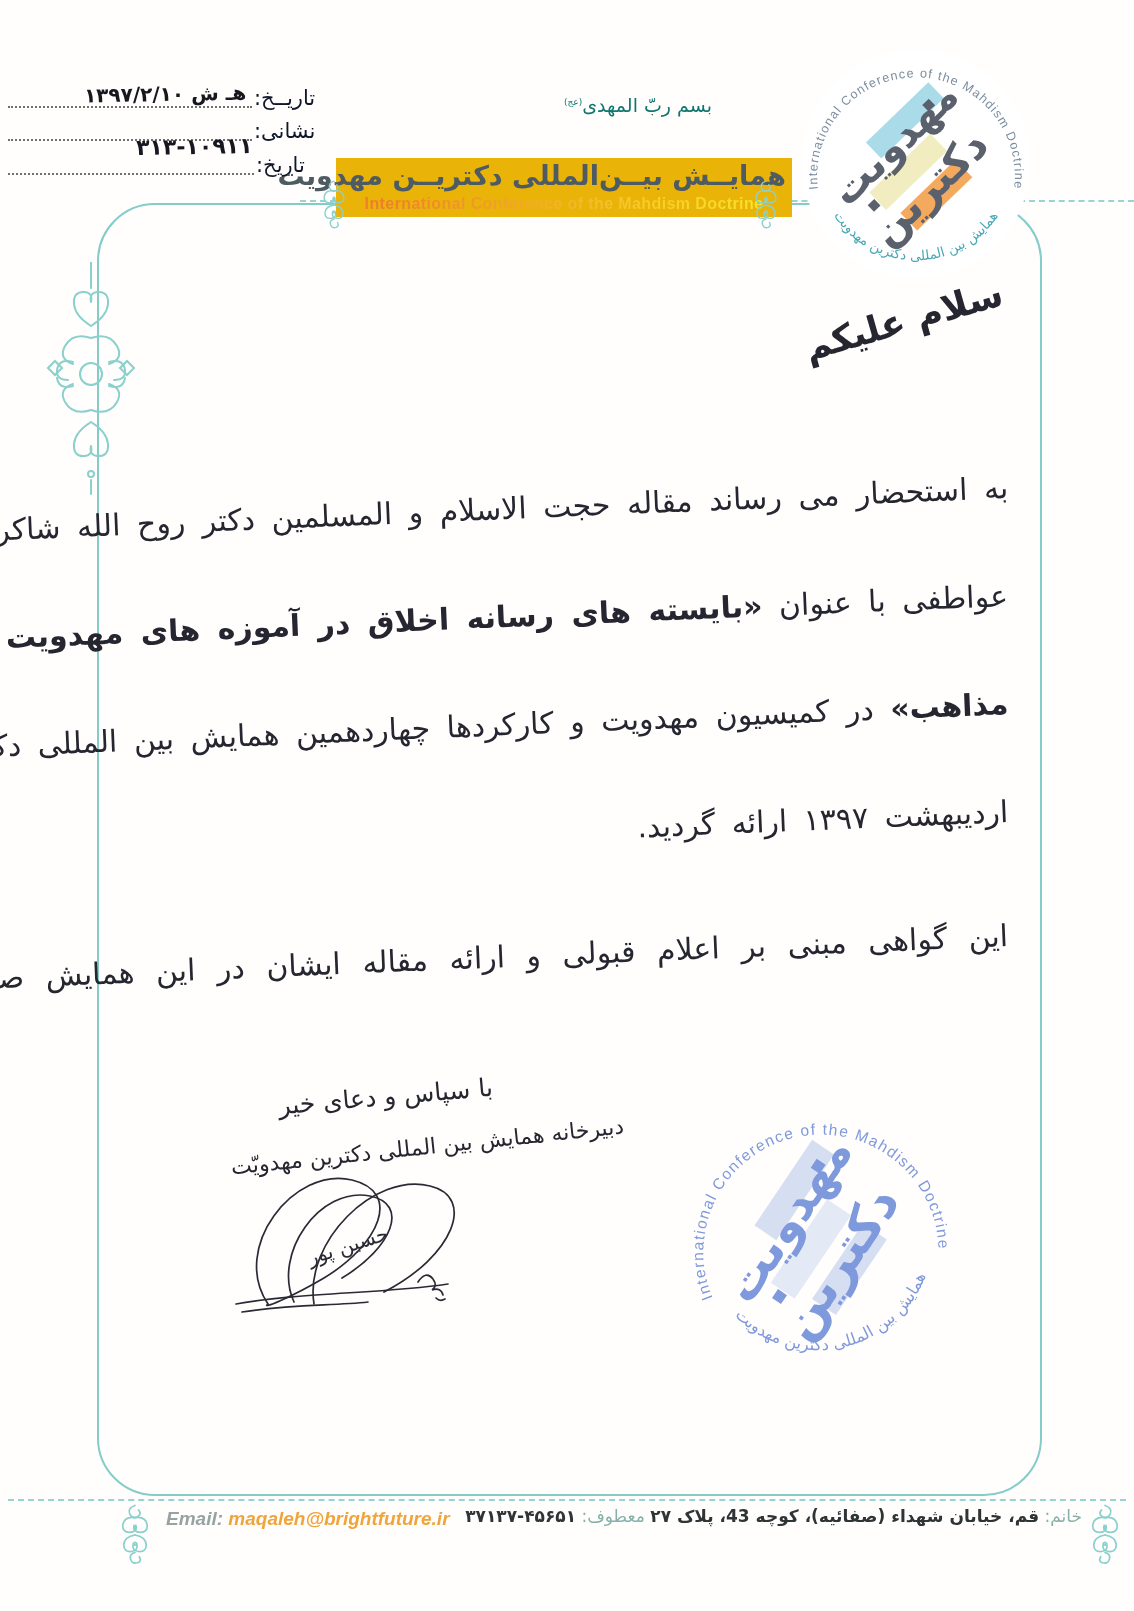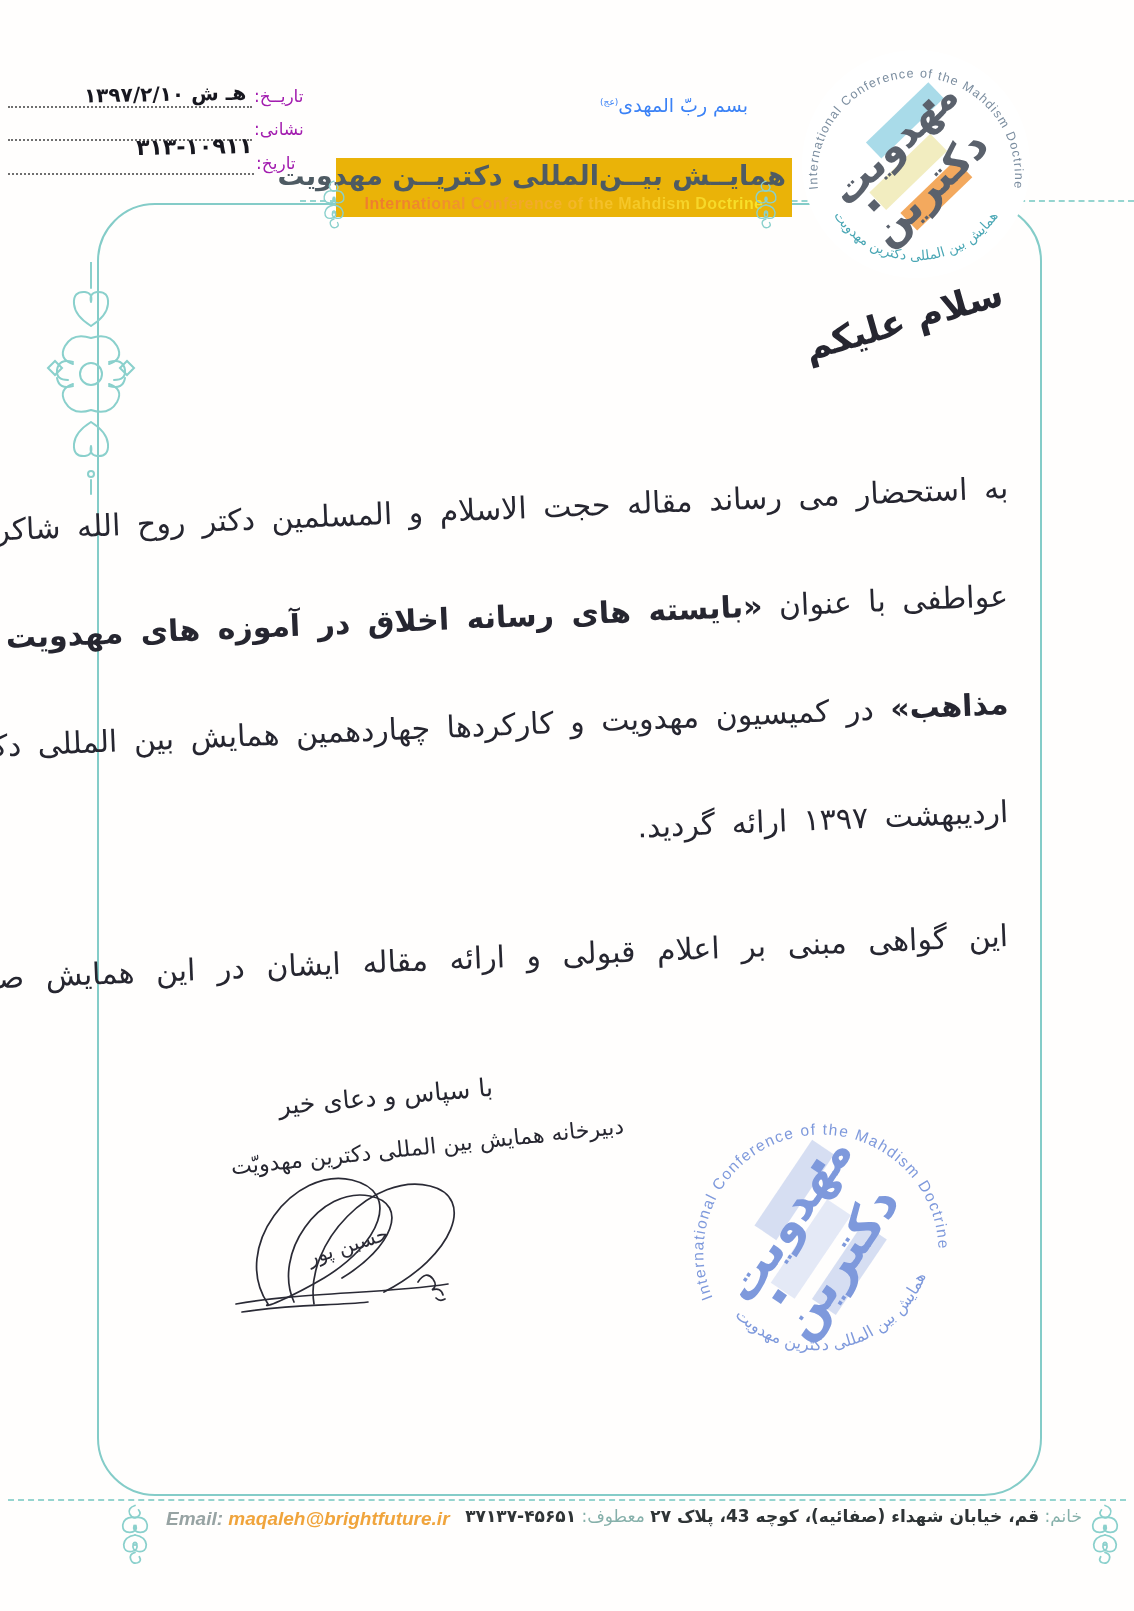--- a/index.html
+++ b/index.html
@@ -3,24 +3,24 @@
 <meta charset="utf-8">
 <style>
   html,body{margin:0;padding:0;}
   body{background:#e8e8e8;font-family:"DejaVu Sans",sans-serif;}
   .page{position:relative;width:1134px;height:1611px;background:#fffefd;overflow:hidden;margin:0 auto;}
   .abs{position:absolute;}
   .fa{font-family:"DejaVu Sans",sans-serif;direction:rtl;}
   .en{font-family:"Liberation Sans",sans-serif;}
   
   .dotline{border-bottom:2px dotted #6f6f6f;height:0;z-index:2;}
-  .meta-label{font-size:17px;color:#a21caf;z-index:3;white-space:nowrap;}
+  .meta-label{font-size:21px;color:#0f172a;z-index:3;white-space:nowrap;}
   .meta-value{font-size:20px;font-weight:bold;color:#17171f;z-index:3;white-space:nowrap;direction:ltr;transform:rotate(-1deg);}
   
-  .bismillah{font-size:19px;color:#3b82f6;text-align:right;width:220px;z-index:3;}
+  .bismillah{font-size:19px;color:#0f766e;text-align:center;width:220px;z-index:3;}
   .bismillah sup{font-size:9px;}
   .title-block{width:444px;text-align:center;background:#eab308;z-index:3;padding:2px 6px 4px;}
   .title-fa{font-size:27px;font-weight:bold;color:#4e5b63;white-space:nowrap;letter-spacing:0;}
   .title-en{font-size:16px;font-weight:bold;margin-top:4px;letter-spacing:.4px;white-space:nowrap;
             background:linear-gradient(90deg,#ee7e2e 10%,#f5c829 65%,#f8e42a 95%);
             -webkit-background-clip:text;background-clip:text;color:transparent;}
   .orn{color:#8ad0cc;z-index:4;}
   .dashline{border-top:2px dashed #96d5d0;height:0;z-index:1;}
   
   .main-border{left:97px;top:203px;width:941px;height:1289px;border:2px solid #84ccc8;border-radius:58px;z-index:1;}

